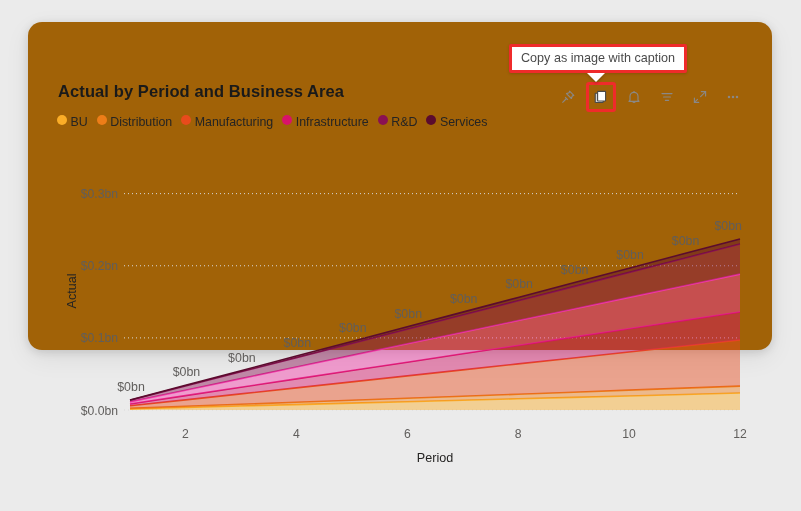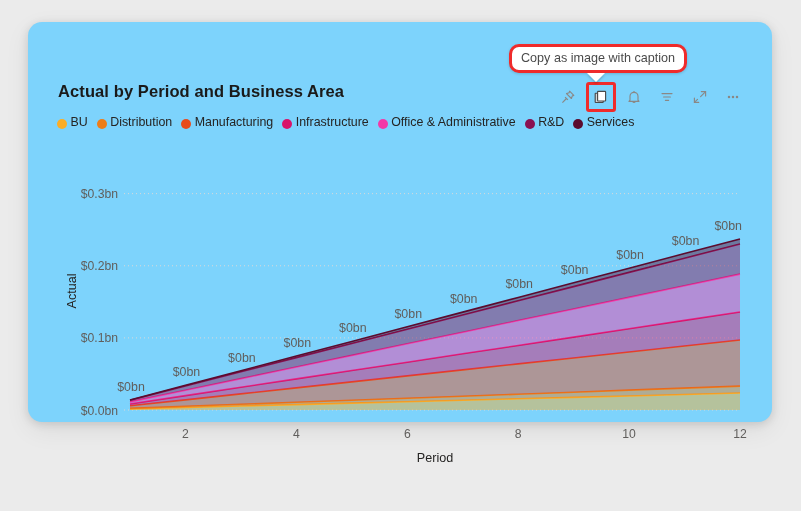--- a/index.html
+++ b/index.html
@@ -16,22 +16,22 @@
   #root {
     position: relative;
     width: 801px;
     height: 511px;
   }
   .card {
     position: absolute;
     left: 28px;
     top: 22px;
     width: 744px;
-    height: 400px;
-    background: #7dd3fc;
+    height: 328px;
+    background: #a16207;
     border-radius: 14px;
     box-shadow: 0 2px 10px rgba(0,0,0,0.13), 0 8px 26px rgba(0,0,0,0.07);
   }
 
   
   .viz-title {
     position: absolute;
     left: 30px;
     top: 60px;
     font-size: 16.5px;
@@ -45,21 +45,21 @@
   .legend {
     position: absolute;
     left: 29px;
     top: 93px;
     display: flex;
     align-items: center;
     white-space: nowrap;
   }
   .legend-item {
     display: flex;
-    align-items: flex-end;
+    align-items: flex-start;
     margin-right: 9px;
   }
   .legend-dot {
     width: 10px;
     height: 10px;
     border-radius: 50%;
     margin-right: 3.5px;
     flex: none;
   }
   .legend-label {
@@ -95,21 +95,21 @@
   
   .tooltip-wrap {
     position: absolute;
     left: 509px;
     top: 44px;
   }
   .tooltip {
     position: relative;
     background: #fff;
     border: 3px solid #ef2b2b;
-    border-radius: 10px;
+    border-radius: 2px;
     padding: 4px 9px 5px 9px;
     font-size: 12.6px;
     color: #4a4a4a;
     white-space: nowrap;
     box-shadow: 0 1px 3px rgba(0,0,0,.16);
   }
   .tooltip-arrow {
     position: absolute;
     left: 78px;
     top: 100%;
@@ -168,24 +168,20 @@
           <span class="legend-dot" style="background: rgb(237, 125, 24);"></span>
           <span class="legend-label">Distribution</span>
         </div>
         <div class="legend-item">
           <span class="legend-dot" style="background: rgb(232, 75, 28);"></span>
           <span class="legend-label">Manufacturing</span>
         </div>
         <div class="legend-item">
           <span class="legend-dot" style="background: rgb(216, 19, 106);"></span>
           <span class="legend-label">Infrastructure</span>
-        </div>
-        <div class="legend-item">
-          <span class="legend-dot" style="background: rgb(243, 57, 168);"></span>
-          <span class="legend-label">Office &amp; Administrative</span>
         </div>
         <div class="legend-item">
           <span class="legend-dot" style="background: rgb(138, 17, 82);"></span>
           <span class="legend-label">R&amp;D</span>
         </div>
         <div class="legend-item">
           <span class="legend-dot" style="background: rgb(91, 11, 46);"></span>
           <span class="legend-label">Services</span>
         </div>
       </div>

